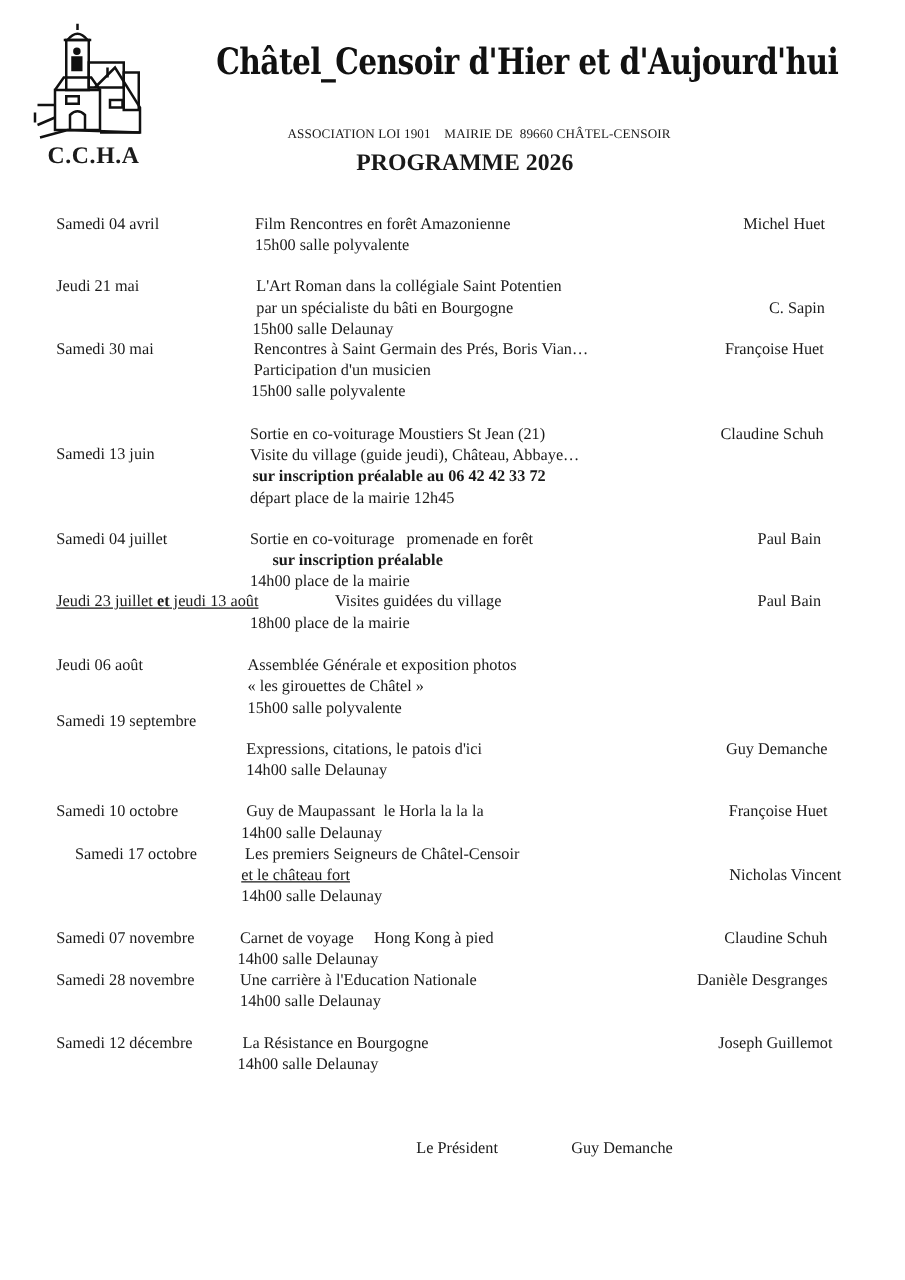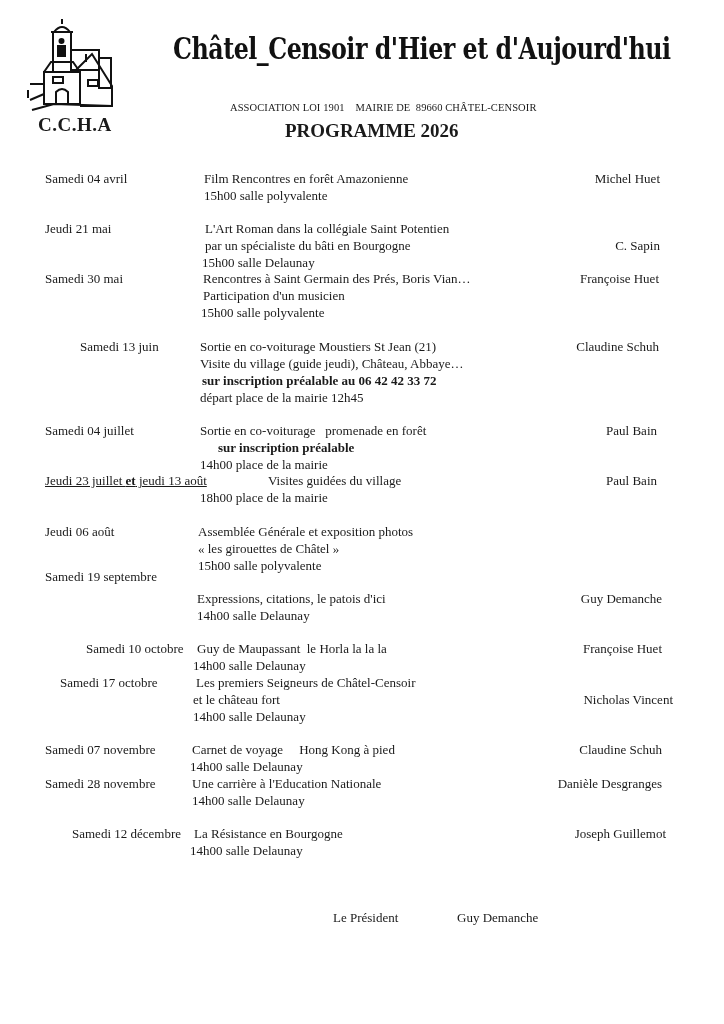--- a/index.html
+++ b/index.html
@@ -80,21 +80,21 @@
 
 <div>
   <div class="abs t" style="left:45px; top:270px;">Samedi 30 mai</div>
   <div class="abs t" style="left:203px; top:270px;">Rencontres à Saint Germain des Prés, Boris Vian…</div>
   <div class="abs t" style="left:203px; top:287px;">Participation d'un musicien</div>
   <div class="abs t" style="left:201px; top:304px;">15h00 salle polyvalente</div>
   <div class="abs t right" style="right:65px; top:270px;">Françoise Huet</div>
 </div>
 
 <div>
-  <div class="abs t" style="left:45px; top:338px;margin-left:35px;">Samedi 13 juin</div>
+  <div class="abs t" style="left:45px; top:354px;">Samedi 13 juin</div>
   <div class="abs t" style="left:200px; top:338px;">Sortie en co-voiturage Moustiers St Jean (21)</div>
   <div class="abs t" style="left:200px; top:355px;">Visite du village (guide jeudi), Château, Abbaye…</div>
   <div class="abs t b" style="left:202px; top:372px;">sur inscription préalable au 06 42 42 33 72</div>
   <div class="abs t" style="left:200px; top:389px;">départ place de la mairie 12h45</div>
   <div class="abs t right" style="right:65px; top:338px;">Claudine Schuh</div>
 </div>
 
 <div>
   <div class="abs t" style="left:45px; top:422px;">Samedi 04 juillet</div>
   <div class="abs t" style="left:200px; top:422px; white-space:pre;">Sortie en co-voiturage   promenade en forêt</div>
@@ -120,50 +120,50 @@
 </div>
 
 <div>
   <div class="abs t" style="left:45px; top:568px;">Samedi 19 septembre</div>
   <div class="abs t" style="left:197px; top:590px;">Expressions, citations, le patois d'ici</div>
   <div class="abs t" style="left:197px; top:607px;">14h00 salle Delaunay</div>
   <div class="abs t right" style="right:62px; top:590px;">Guy Demanche</div>
 </div>
 
 <div>
-  <div class="abs t" style="left:45px; top:640px;margin-left:41px;">Samedi 10 octobre</div>
+  <div class="abs t" style="left:45px; top:640px;">Samedi 10 octobre</div>
   <div class="abs t" style="left:197px; top:640px; white-space:pre;">Guy de Maupassant  le Horla la la la</div>
   <div class="abs t" style="left:193px; top:657px;">14h00 salle Delaunay</div>
   <div class="abs t right" style="right:62px; top:640px;">Françoise Huet</div>
 </div>
 
 <div>
   <div class="abs t" style="left:60px; top:674px;">Samedi 17 octobre</div>
   <div class="abs t" style="left:196px; top:674px;">Les premiers Seigneurs de Châtel-Censoir</div>
-  <div class="abs t" style="left:193px; top:691px;">et le château fort</div>
+  <div class="abs t" style="left:193px; top:691px;text-decoration:underline;">et le château fort</div>
   <div class="abs t" style="left:193px; top:708px;">14h00 salle Delaunay</div>
   <div class="abs t right" style="right:51px; top:691px;">Nicholas Vincent</div>
 </div>
 
 <div>
   <div class="abs t" style="left:45px; top:741px;">Samedi 07 novembre</div>
   <div class="abs t" style="left:192px; top:741px; white-space:pre;">Carnet de voyage     Hong Kong à pied</div>
   <div class="abs t" style="left:190px; top:758px;">14h00 salle Delaunay</div>
   <div class="abs t right" style="right:62px; top:741px;">Claudine Schuh</div>
 </div>
 
 <div>
   <div class="abs t" style="left:45px; top:775px;">Samedi 28 novembre</div>
   <div class="abs t" style="left:192px; top:775px;">Une carrière à l'Education Nationale</div>
   <div class="abs t" style="left:192px; top:792px;">14h00 salle Delaunay</div>
   <div class="abs t right" style="right:62px; top:775px;">Danièle Desgranges</div>
 </div>
 
 <div>
-  <div class="abs t" style="left:45px; top:825px;margin-left:27px;">Samedi 12 décembre</div>
+  <div class="abs t" style="left:45px; top:825px;">Samedi 12 décembre</div>
   <div class="abs t" style="left:194px; top:825px;">La Résistance en Bourgogne</div>
   <div class="abs t" style="left:190px; top:842px;">14h00 salle Delaunay</div>
   <div class="abs t right" style="right:58px; top:825px;">Joseph Guillemot</div>
 </div>
 
 <div>
   <div class="abs t" style="left:333px; top:909px;">Le Président</div>
   <div class="abs t" style="left:457px; top:909px;">Guy Demanche</div>
 </div>
 

